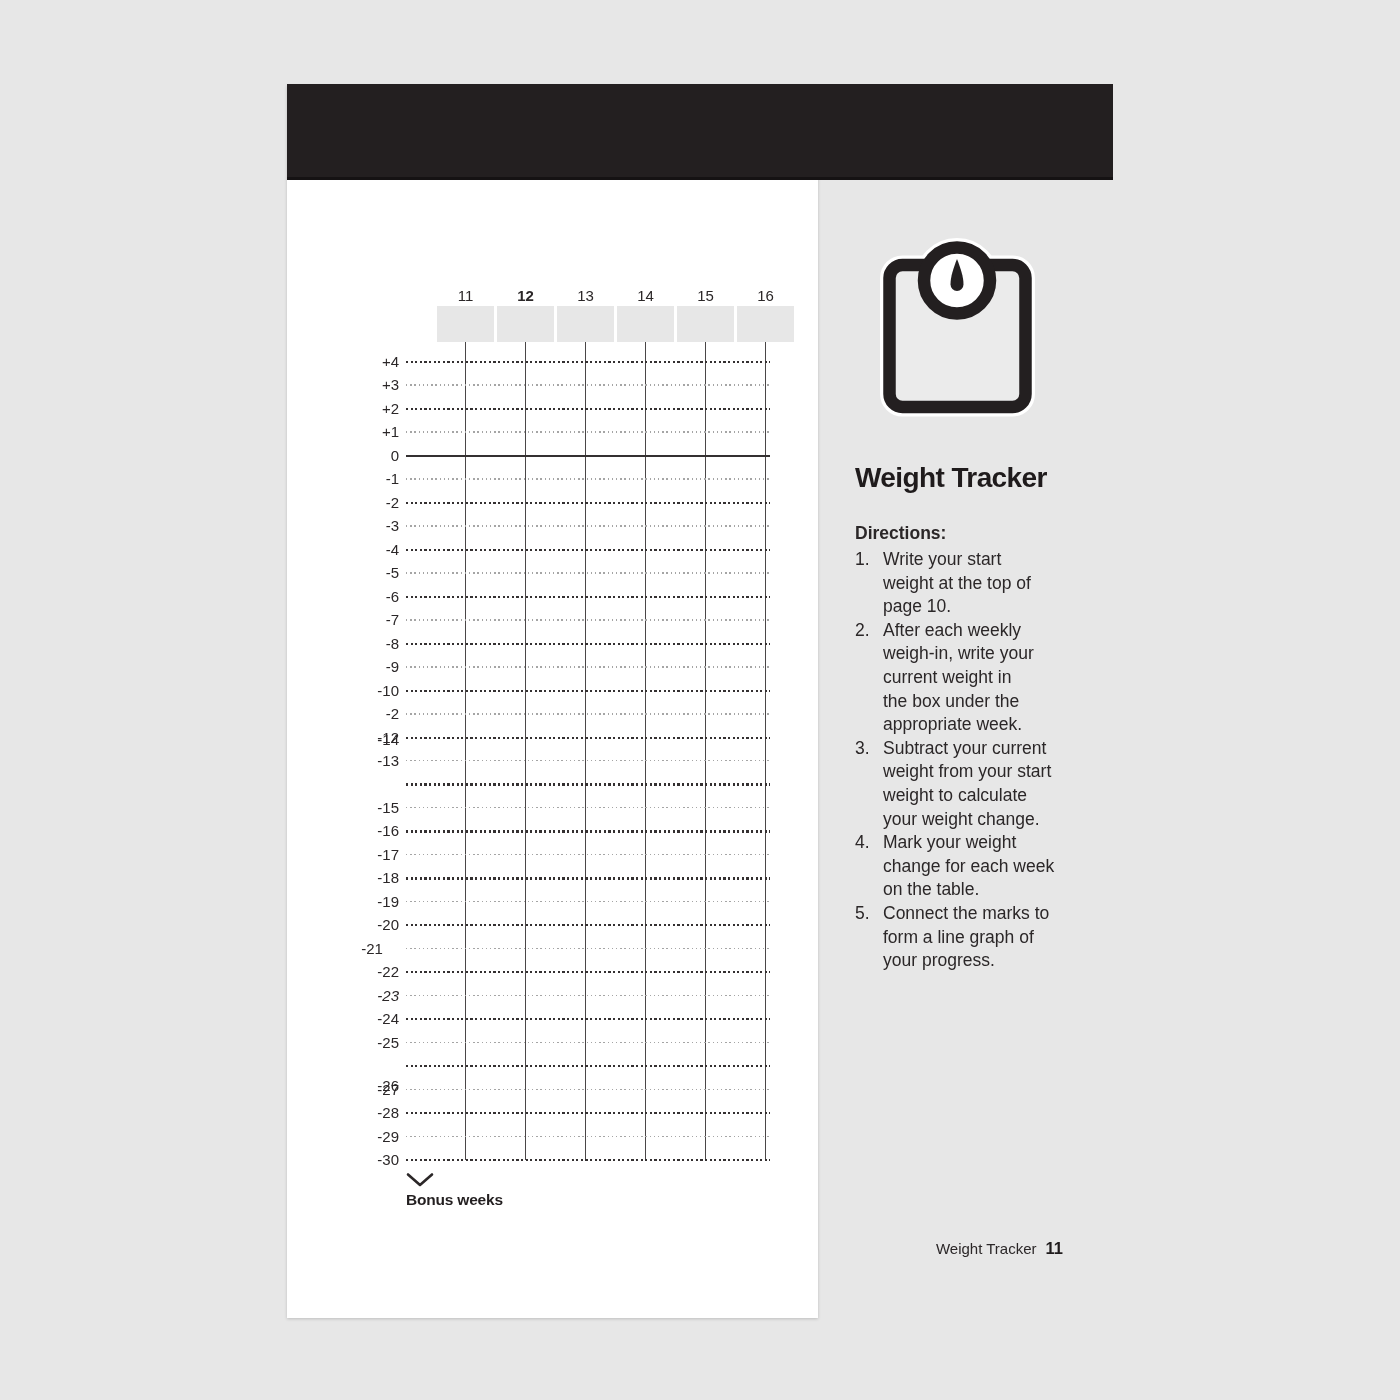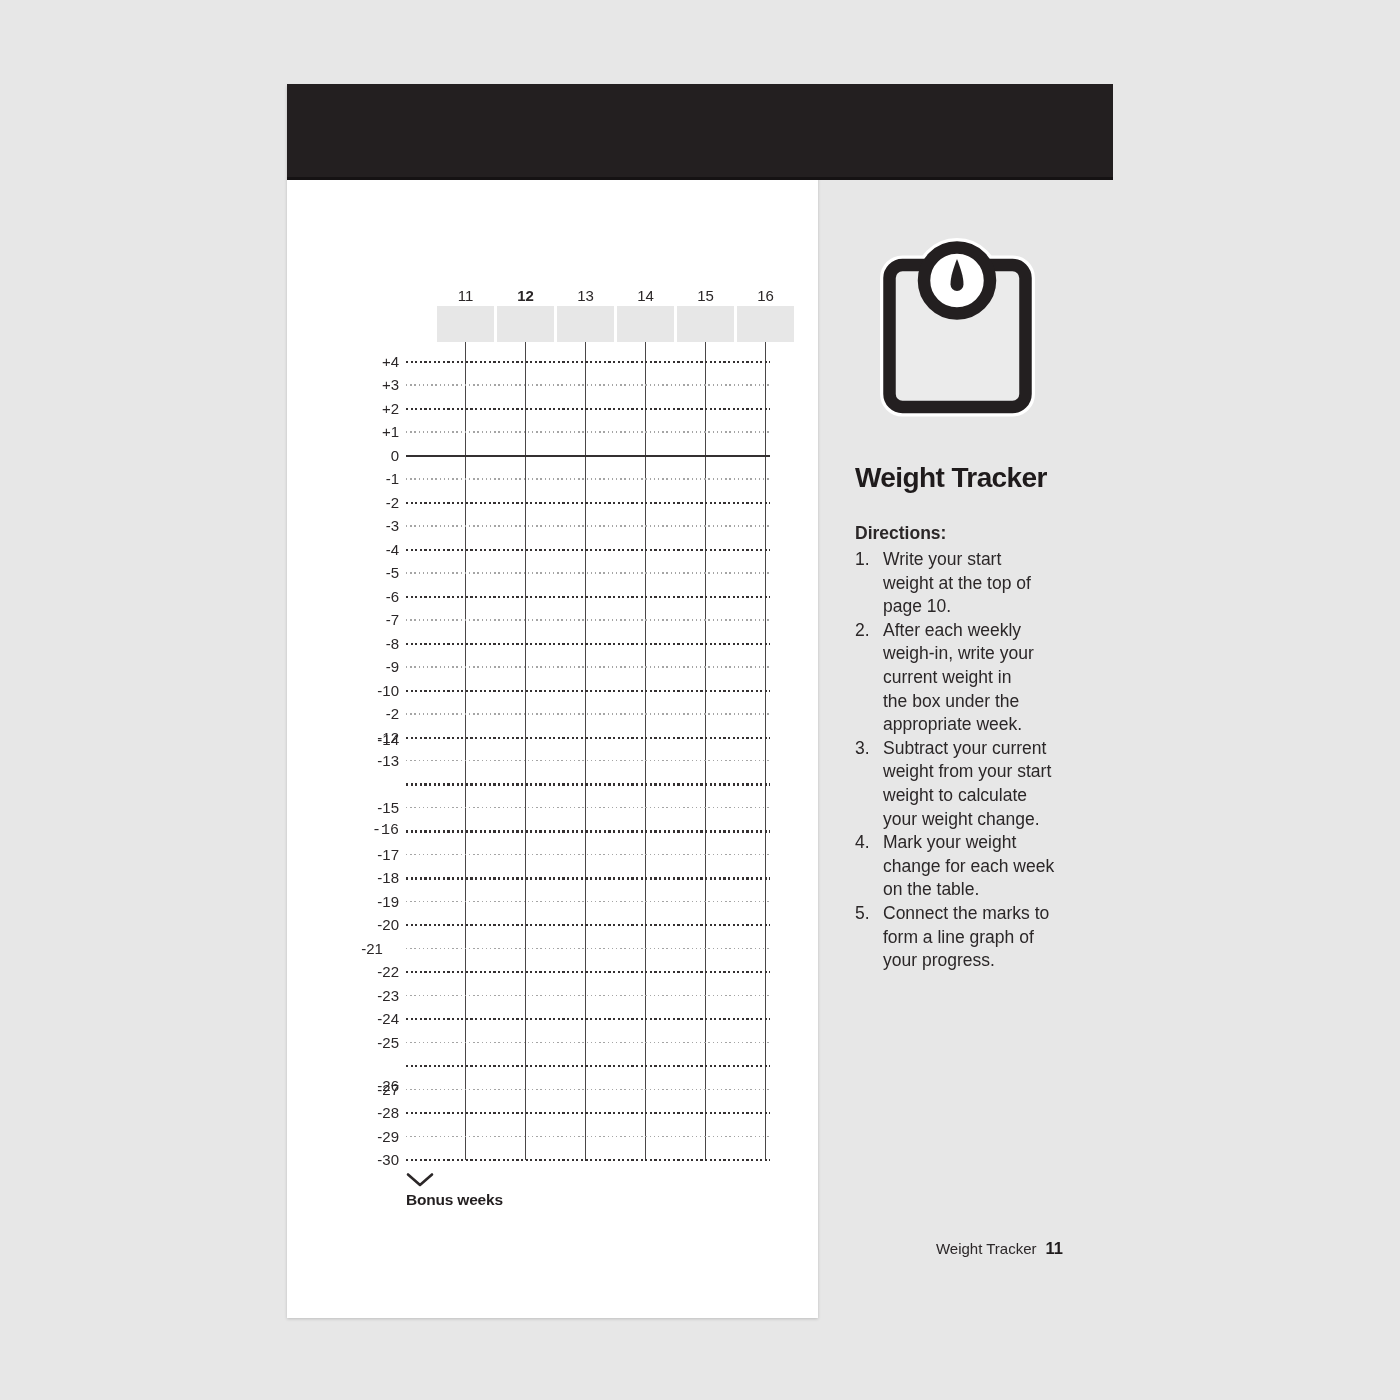--- a/index.html
+++ b/index.html
@@ -150,35 +150,35 @@
       <div class="y-label" style="left: 345px; top: 705.05px;">-2</div>
       <div class="line light" style="left: 406px; top: 713.05px; width: 364px;"></div>
       <div class="y-label" style="left: 345px; top: 728.52px;">-12</div>
       <div class="line dark" style="left: 406px; top: 736.52px; width: 364px;"></div>
       <div class="y-label" style="left: 345px; top: 751.99px;">-13</div>
       <div class="line light" style="left: 406px; top: 759.99px; width: 364px;"></div>
       <div class="y-label" style="left: 345px; top: 731px;">-14</div>
       <div class="line dark" style="left: 406px; top: 783.46px; width: 364px;"></div>
       <div class="y-label" style="left: 345px; top: 798.93px;">-15</div>
       <div class="line light" style="left: 406px; top: 806.93px; width: 364px;"></div>
-      <div class="y-label" style="left: 345px; top: 822.4px; font-family: Liberation Mono, monospace;">-16</div>
+      <div class="y-label" style="left: 345px; top: 822.4px;">-16</div>
       <div class="line dark" style="left: 406px; top: 830.4px; width: 364px;"></div>
       <div class="y-label" style="left: 345px; top: 845.87px;">-17</div>
       <div class="line light" style="left: 406px; top: 853.87px; width: 364px;"></div>
       <div class="y-label" style="left: 345px; top: 869.34px;">-18</div>
       <div class="line dark" style="left: 406px; top: 877.34px; width: 364px;"></div>
       <div class="y-label" style="left: 345px; top: 892.81px;">-19</div>
       <div class="line light" style="left: 406px; top: 900.81px; width: 364px;"></div>
       <div class="y-label" style="left: 345px; top: 916.28px;">-20</div>
       <div class="line dark" style="left: 406px; top: 924.28px; width: 364px;"></div>
       <div class="y-label" style="left: 345px; top: 939.75px; text-align: center;">-21</div>
       <div class="line light" style="left: 406px; top: 947.75px; width: 364px;"></div>
       <div class="y-label" style="left: 345px; top: 963.22px;">-22</div>
       <div class="line dark" style="left: 406px; top: 971.22px; width: 364px;"></div>
-      <div class="y-label" style="left: 345px; top: 986.69px;">-23</div>
+      <div class="y-label" style="left: 345px; top: 986.69px; font-style: italic;">-23</div>
       <div class="line light" style="left: 406px; top: 994.69px; width: 364px;"></div>
       <div class="y-label" style="left: 345px; top: 1010.16px;">-24</div>
       <div class="line dark" style="left: 406px; top: 1018.16px; width: 364px;"></div>
       <div class="y-label" style="left: 345px; top: 1033.63px;">-25</div>
       <div class="line light" style="left: 406px; top: 1041.63px; width: 364px;"></div>
       <div class="y-label" style="left: 345px; top: 1057.1px; margin-top: 20px;">-26</div>
       <div class="line dark" style="left: 406px; top: 1065.1px; width: 364px;"></div>
       <div class="y-label" style="left: 345px; top: 1080.57px;">-27</div>
       <div class="line light" style="left: 406px; top: 1088.57px; width: 364px;"></div>
       <div class="y-label" style="left: 345px; top: 1104.04px;">-28</div>

